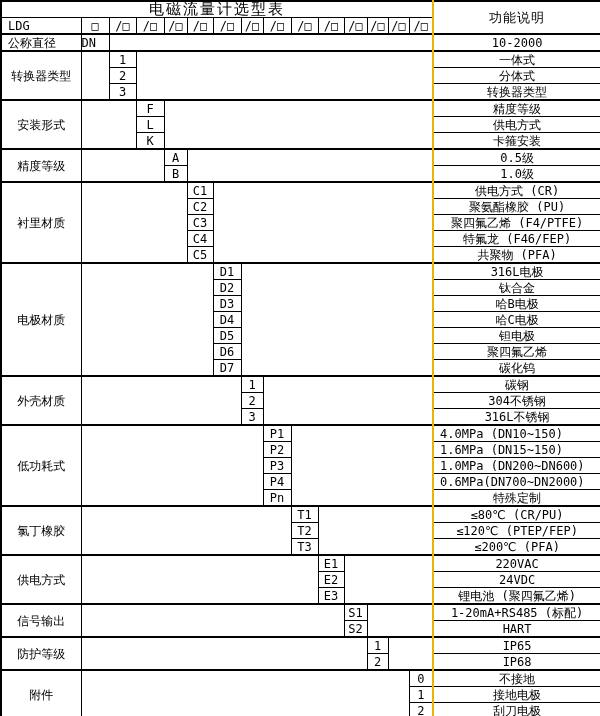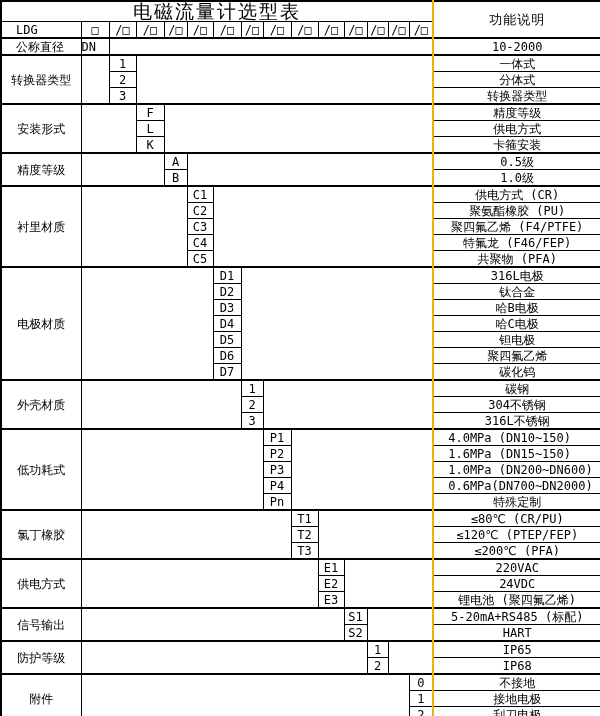--- a/index.html
+++ b/index.html
@@ -15,23 +15,23 @@
   td{
     border:1px solid #000;
     padding:0 1px;
     text-align:center;
     vertical-align:middle;
     white-space:nowrap;
     overflow:hidden;
     height:15px;
     line-height:1;
   }
-  td.left{text-align:left;padding-left:14px;}
+  td.left{text-align:left;padding-left:6px;}
   td.desc{border-left:2px solid #eab308;}
-  td.title{font-size:19px;letter-spacing:2px;}
+  td.title{font-size:15px;letter-spacing:2px;}
   td.fhead{font-size:13px;letter-spacing:1px;}
   tr.gb td{border-top:2px solid #000;}
   td.code{padding:0;}
 </style>
 </head>
 <body>
 
 <table>
   <colgroup>
     <col style="width:80px">
@@ -240,21 +240,21 @@
       </tr>
       <tr>
         <td class="code">E3</td>
         <td class="desc">锂电池 (聚四氟乙烯)</td>
       </tr>
       <tr class="gb">
         <td rowspan="2">信号输出</td>
         <td rowspan="2" colspan="10"></td>
         <td class="code">S1</td>
         <td rowspan="2" colspan="3"></td>
-        <td class="desc">5-20mA+RS485 (标配)</td>
+        <td class="desc">1-20mA+RS485 (标配)</td>
       </tr>
       <tr>
         <td class="code">S2</td>
         <td class="desc">HART</td>
       </tr>
       <tr class="gb">
         <td rowspan="2">防护等级</td>
         <td rowspan="2" colspan="11"></td>
         <td class="code">1</td>
         <td rowspan="2" colspan="2"></td>

